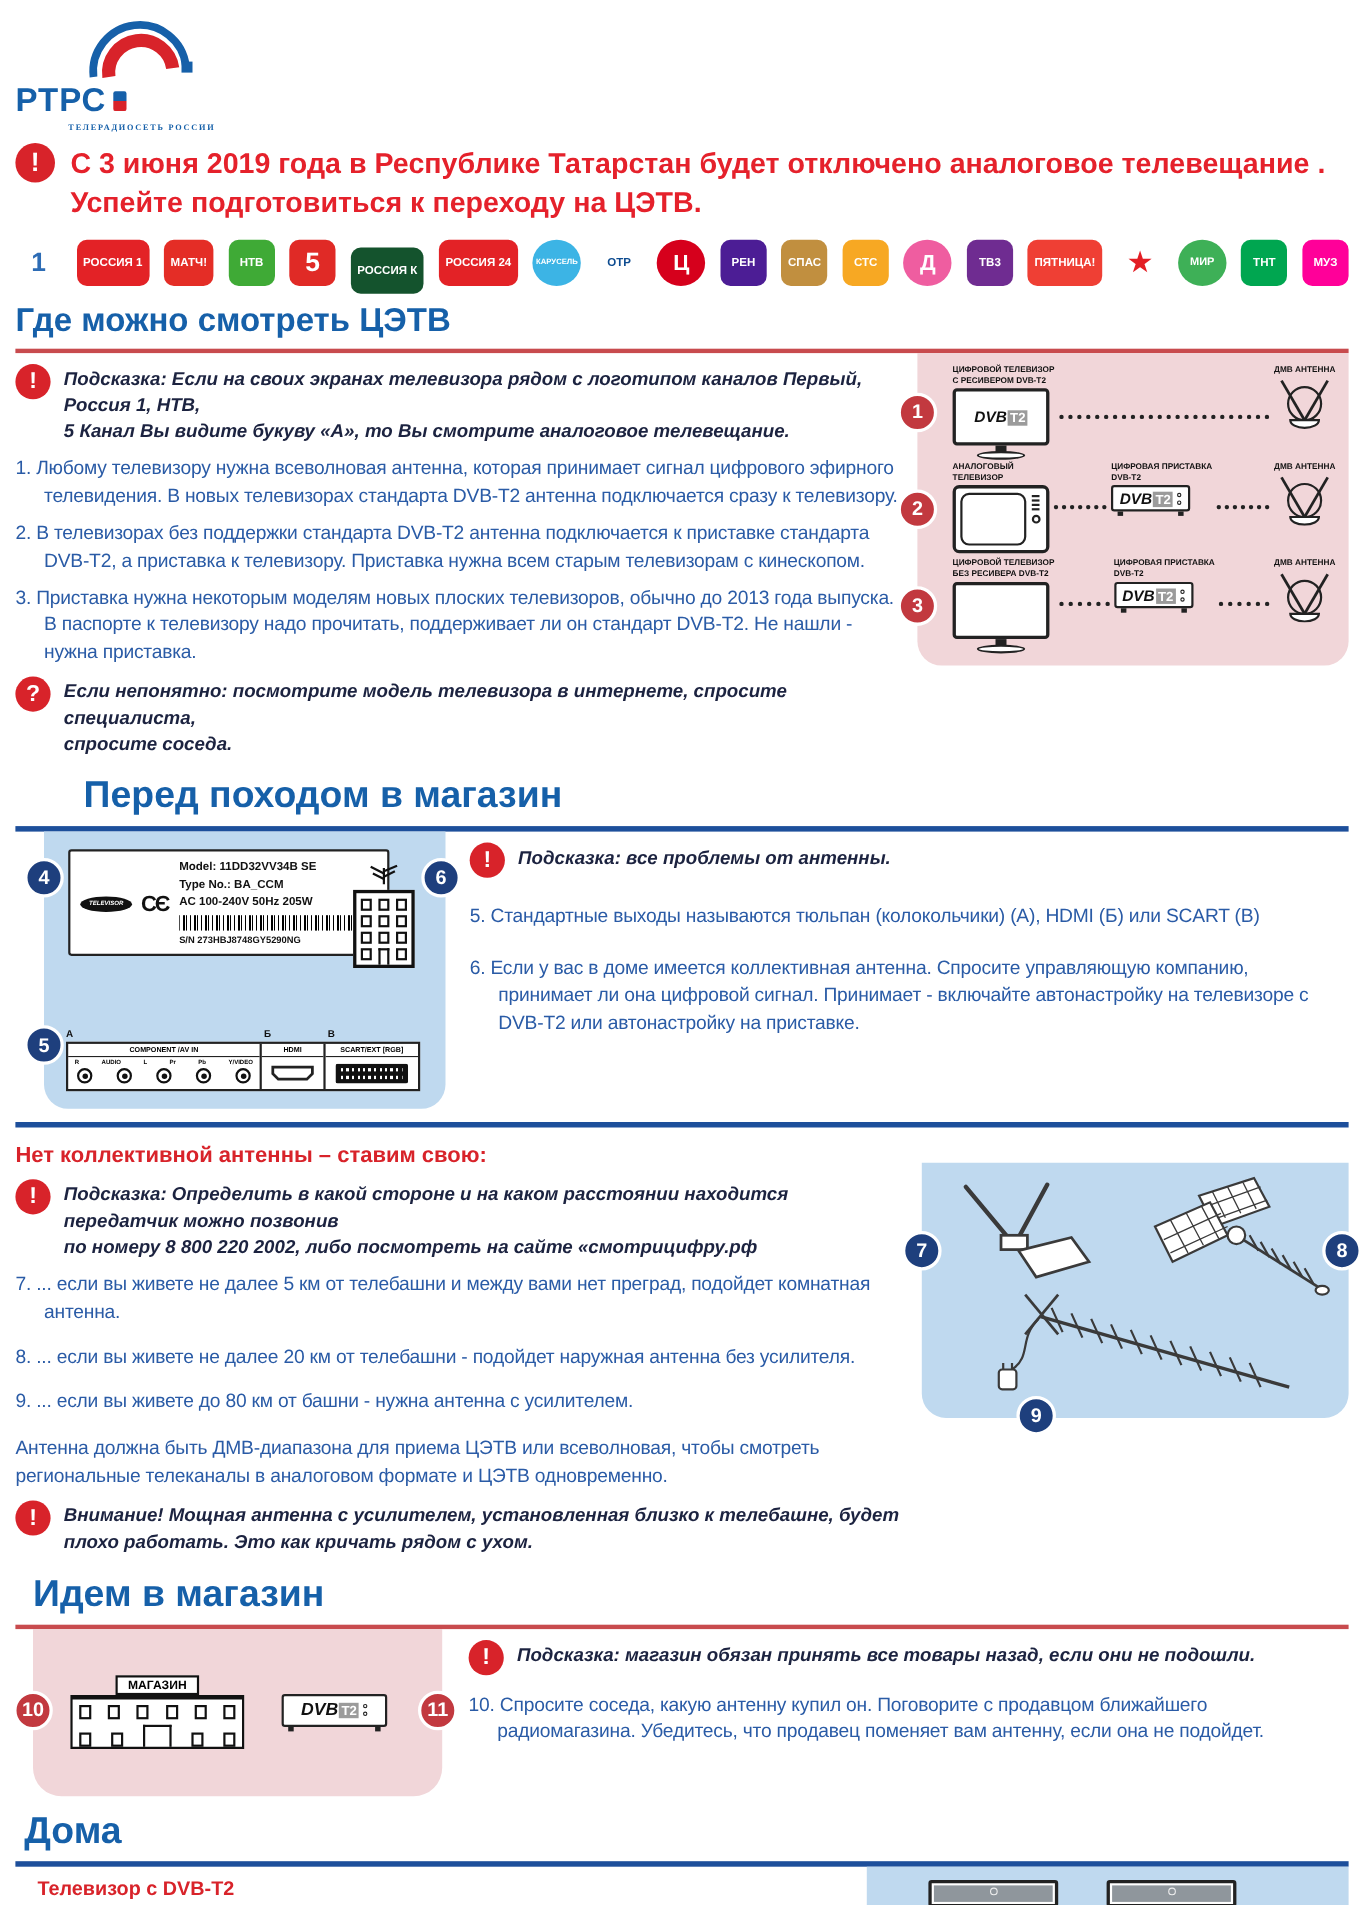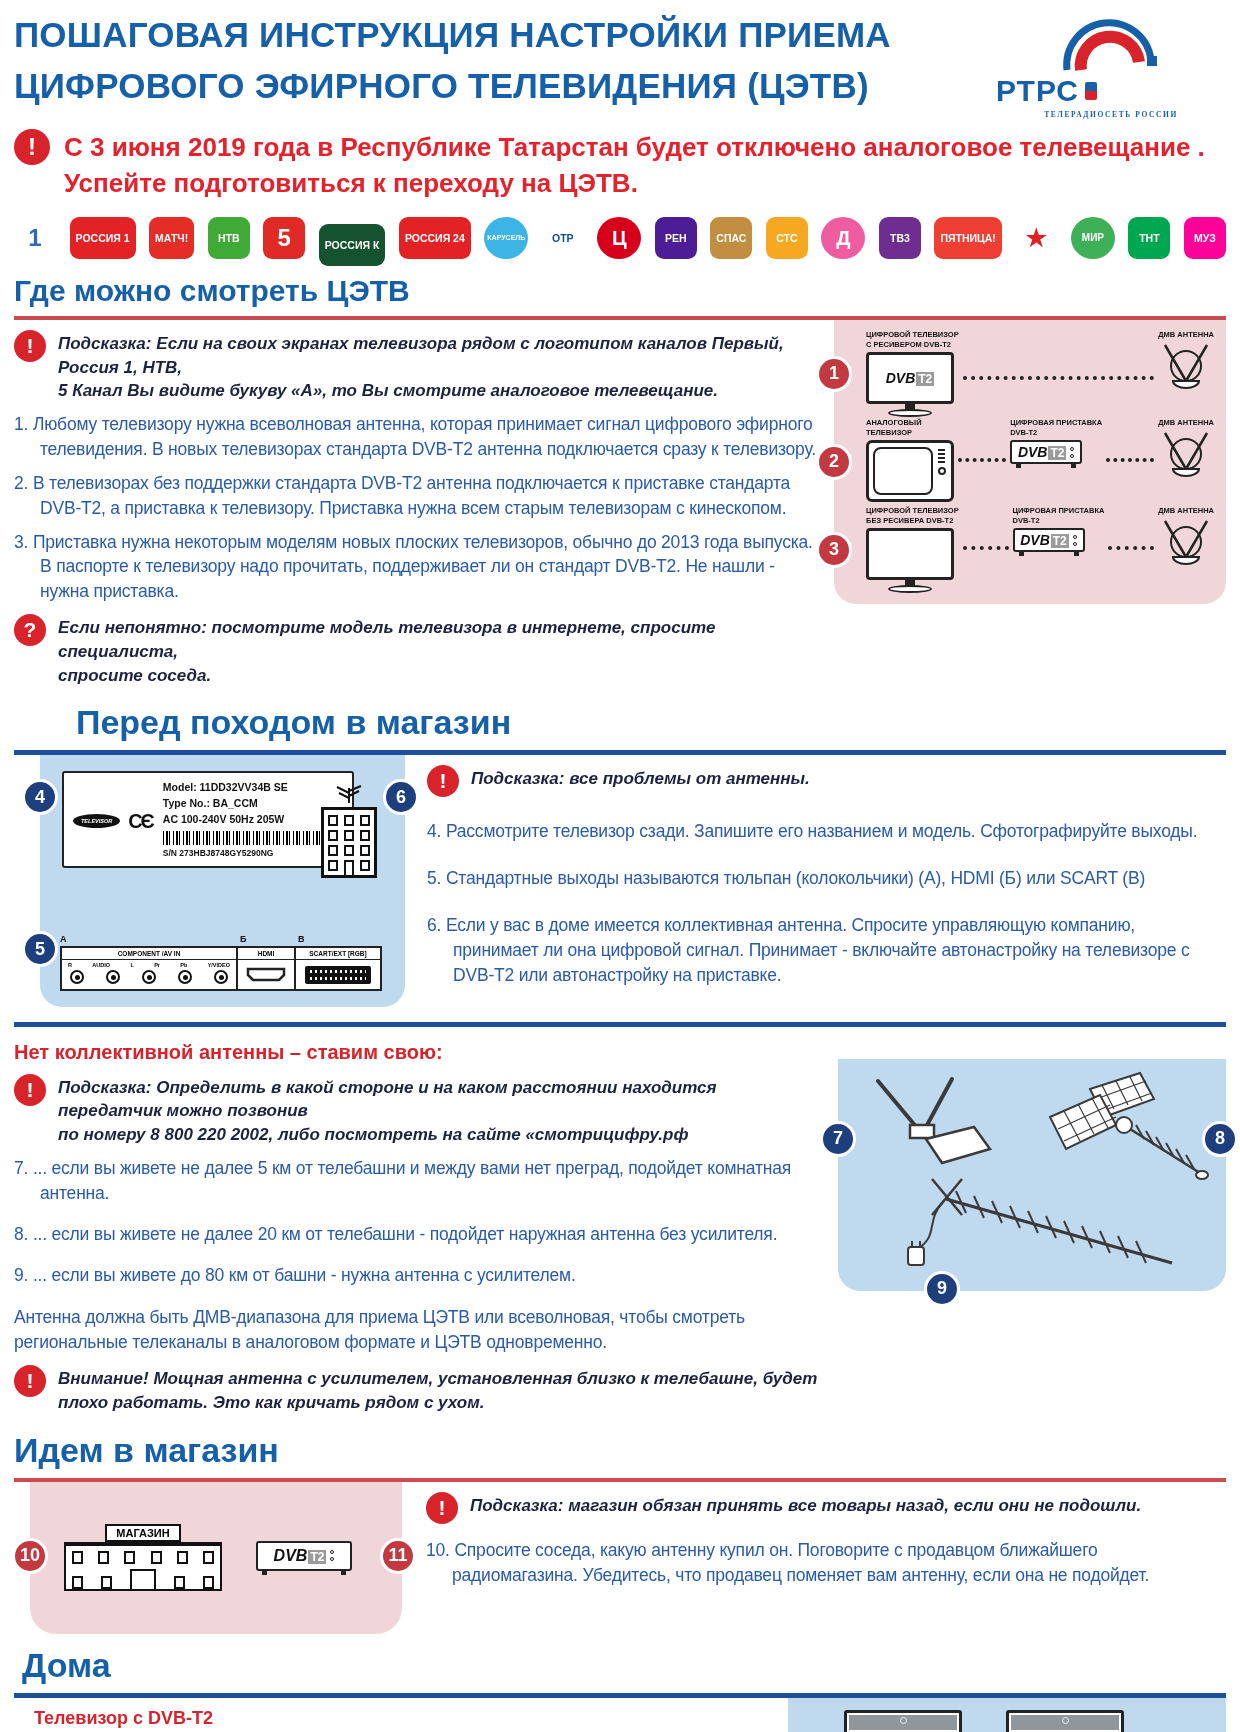--- a/index.html
+++ b/index.html
@@ -130,24 +130,20 @@
   .scr-mag { width:7px; height:7px; border:1.5px solid #eee; border-radius:50%; margin:0 auto 2px; }
 
   .sub5 { font-size:18px; font-weight:800; color:#d8232a; margin:10px 0 2px 20px; }
 </style>
 </head>
 <body>
 
 <div class="page">
 
   <div class="hdr">
-    <div class="title">
-      <div>ПОШАГОВАЯ ИНСТРУКЦИЯ НАСТРОЙКИ ПРИЕМА</div>
-      <div>ЦИФРОВОГО ЭФИРНОГО ТЕЛЕВИДЕНИЯ (ЦЭТВ)</div>
-    </div>
     <div class="logo">
       <svg width="120" height="62" viewBox="0 0 120 62">
         <path d="M16 58 A 42 42 0 1 1 100 48" fill="none" stroke="#1660a9" stroke-width="7"></path>
         <path d="M30 58 A 29 29 0 1 1 88 50" fill="none" stroke="#d8232a" stroke-width="12"></path>
         <rect x="96" y="44" width="10" height="10" fill="#1660a9"></rect>
       </svg>
       <div class="rtrs-line">
         <span class="rtrs">РТРС</span>
         <span class="flag"></span>
       </div>
@@ -410,21 +406,20 @@
           </div>
         </div>
       </div>
     </div>
 
     <div class="leftcol s2items" style="padding-left:22px">
       <div class="tip">
         <div class="bang">!</div>
         <div class="txt">Подсказка: все проблемы от антенны.</div>
       </div>
-      <p class="item"><span>4.</span> <span>Рассмотрите телевизор сзади. Запишите его названием и модель. Сфотографируйте выходы.</span></p>
       <p class="item"><span>5.</span> <span>Стандартные выходы называются тюльпан (колокольчики) (А), HDMI (Б) или SCART (В)</span></p>
       <p class="item"><span>6.</span> <span>Если у вас в доме имеется коллективная антенна. Спросите управляющую компанию, принимает ли она цифровой сигнал. Принимает - включайте автонастройку на телевизоре с DVB-T2 или автонастройку на приставке.</span></p>
     </div>
   </div>
 
   <div class="rule-blue" style="margin-top:12px"></div>
 
   <div class="flexsec">
     <div class="leftcol">
       <div class="subred">Нет коллективной антенны – ставим свою:</div>
@@ -473,21 +468,21 @@
         <line x1="46" y1="8" x2="76" y2="44" stroke="#3a3a3a" stroke-width="2.5"></line>
         <line x1="76" y1="8" x2="46" y2="44" stroke="#3a3a3a" stroke-width="2.5"></line>
         <path d="M58 30 C40 48 52 64 34 76" fill="none" stroke="#3a3a3a" stroke-width="2"></path>
         <rect x="22" y="76" width="16" height="18" rx="3" fill="#fff" stroke="#3a3a3a" stroke-width="2"></rect>
         <line x1="26" y1="70" x2="26" y2="76" stroke="#3a3a3a" stroke-width="2"></line>
         <line x1="34" y1="70" x2="34" y2="76" stroke="#3a3a3a" stroke-width="2"></line>
       </svg>
     </div>
   </div>
 
-  <div class="h1 big" style="margin-left:0">Идем в магазин</div>
+  <div class="h1 big" style="margin-left:16px">Идем в магазин</div>
   <div class="rule-red"></div>
 
   <div class="flexsec">
     <div class="pinkbox4">
       <div class="badge red" style="left:-18px; top:56px">10</div>
       <div class="badge red" style="right:-14px; top:56px">11</div>
       <div>
         <div class="shopsign">МАГАЗИН</div>
         <div class="shopbody">
           <div class="shoprow">

